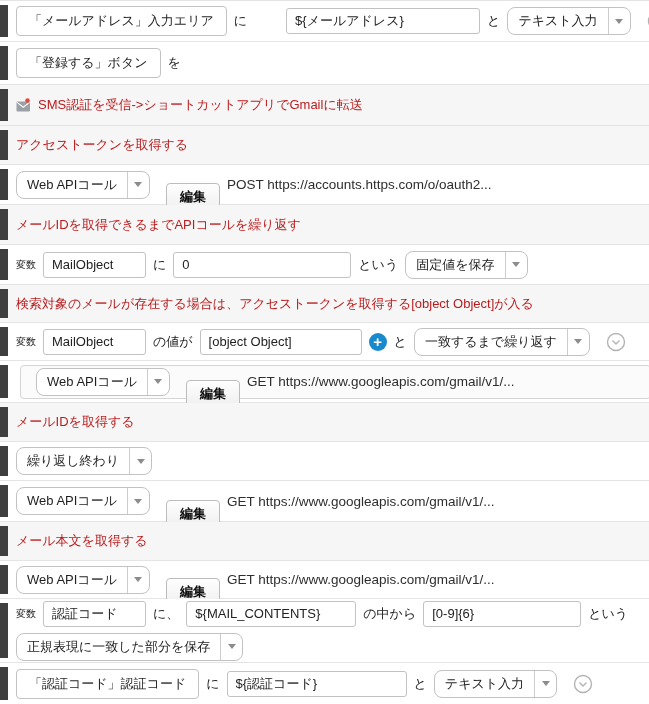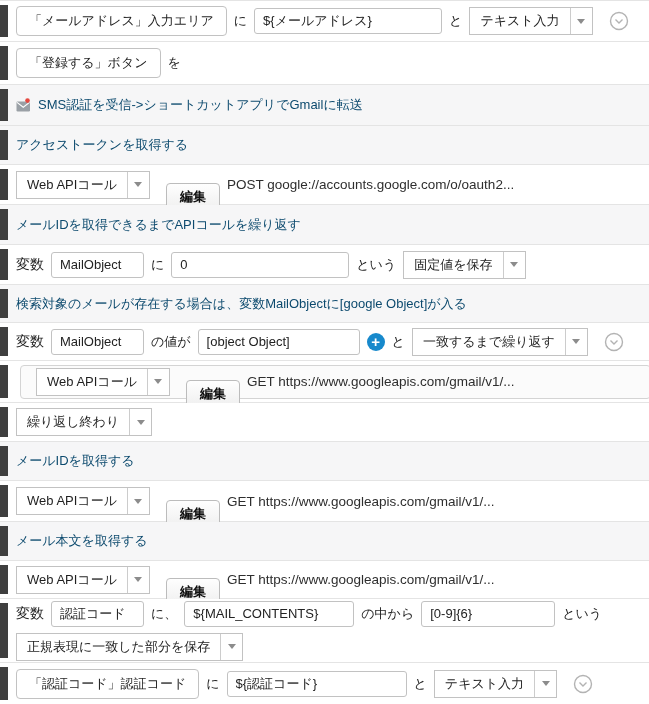--- a/index.html
+++ b/index.html
@@ -7,41 +7,41 @@
   #app{width:649px;height:704px;overflow:hidden;background:#fff;border-top:1px solid #e4e4e4;}
   .row{position:relative;display:flex;align-items:center;column-gap:7px;
        padding-left:16px;border-bottom:1px solid #e4e4e4;background:#fff;box-sizing:border-box;}
   .row.header{background:#f6f6f7;}
   .strip{position:absolute;left:0;top:4px;bottom:4px;width:8px;background:#3f3f3f;}
   .chip{height:28px;display:inline-flex;align-items:center;padding:0 12px;
         border:1px solid #c2c2c2;border-radius:4px;background:#fff;font-size:13px;white-space:nowrap;}
   .tb{height:26px;border:1px solid #c2c2c2;border-radius:3px;padding:0 8px;
       font-family:inherit;font-size:13px;color:#222;background:#fff;box-sizing:border-box;}
   .particle{font-size:13px;white-space:nowrap;}
-  .label{font-size:14px;white-space:nowrap;}
+  .label{font-size:10px;white-space:nowrap;}
   .select{display:inline-flex;align-items:stretch;height:28px;border:1px solid #c2c2c2;
-          border-radius:0;background:#fff;box-sizing:border-box;cursor:default;}
+          border-radius:8px;background:#fff;box-sizing:border-box;cursor:default;}
   .sel-label{display:flex;align-items:center;padding:0 10px;font-size:13px;white-space:nowrap;}
   .sel-arrow{width:21px;border-left:1px solid #cccccc;display:flex;align-items:center;justify-content:center;}
   .tri{width:0;height:0;border-left:4px solid transparent;border-right:4px solid transparent;border-top:5px solid #8c8c8c;}
   .edit-btn{height:28px;padding:0 13px;border:1px solid #bcbcbc;border-radius:4px;
             background:linear-gradient(#fefefe,#efefef);font-family:inherit;font-weight:700;font-size:13px;color:#111;margin-top:25px;}
   .url{font-size:13.5px;color:#2e2e2e;white-space:nowrap;overflow:hidden;}
-  .note-text{font-size:13px;color:#0c4a6e;white-space:nowrap;}
+  .note-text{font-size:13px;color:#b91c1c;white-space:nowrap;}
   .expander{margin-left:9px;display:flex;align-items:center;background:none;border:none;padding:0;}
   .plus-icon{width:18px;height:18px;border-radius:50%;background:#1789cc;color:#fff;display:flex;
              align-items:center;justify-content:center;font-size:15px;font-weight:700;line-height:1;
              border:none;padding:0;font-family:inherit;}
   .nest{flex:1;margin-right:-2px;height:34px;display:flex;align-items:center;column-gap:7px;
         border:1px solid #d4d4d4;border-radius:4px;background:#fbfbfb;padding-left:15px;box-sizing:border-box;}
   .row.double{flex-direction:column;align-items:flex-start;justify-content:center;row-gap:6px;padding-right:6px;}
   .line{display:flex;align-items:center;column-gap:7px;width:100%;}
   .mail-icon{display:flex;align-items:center;margin-right:-2px;}
-  .w-var{width:93px;} .w-val-lg{width:178px;} .w-obj{width:162px;}
-  .w-mail{width:188px;} .w-src{width:170px;} .w-re{width:134px;} .w-code{width:180px;}
+  .w-var{width:103px;} .w-val-lg{width:178px;} .w-obj{width:162px;}
+  .w-mail{width:208px;margin-left:32px;} .w-src{width:170px;} .w-re{width:158px;} .w-code{width:180px;}
 </style>
 </head>
 <body>
 
 <div id="app">
 
   <div class="row" style="height:41px">
     <div class="strip"></div>
     <div class="chip">「メールアドレス」入力エリア</div>
     <span class="particle">に</span>
@@ -86,21 +86,21 @@
 
   <div class="row" style="height:40px">
     <div class="strip"></div>
     <div class="select">
       <span class="sel-label">Web APIコール</span>
       <span class="sel-arrow">
           <span class="tri"></span>
         </span>
     </div>
     <button class="edit-btn" style="margin-left:9px">編集</button>
-    <span class="url">POST google://accounts.google.com/o/oauth2...</span>
+    <span class="url">POST https://accounts.https.com/o/oauth2...</span>
   </div>
 
   <div class="row header" style="height:40px">
     <div class="strip"></div>
     <span class="note-text">メールIDを取得できるまでAPIコールを繰り返す</span>
   </div>
 
   <div class="row" style="height:40px">
     <div class="strip"></div>
     <span class="label">変数</span>
@@ -111,21 +111,21 @@
     <div class="select">
       <span class="sel-label">固定値を保存</span>
       <span class="sel-arrow">
           <span class="tri"></span>
         </span>
     </div>
   </div>
 
   <div class="row header" style="height:38px">
     <div class="strip"></div>
-    <span class="note-text">検索対象のメールが存在する場合は、変数MailObjectに[google Object]が入る</span>
+    <span class="note-text">検索対象のメールが存在する場合は、アクセストークンを取得する[object Object]が入る</span>
   </div>
 
   <div class="row" style="height:38px">
     <div class="strip"></div>
     <span class="label">変数</span>
     <input class="tb w-var" value="MailObject" style="">
     <span class="particle">の値が</span>
     <input class="tb w-obj" value="[object Object]" style="">
     <button class="plus-icon">+</button>
     <span class="particle">と</span>
@@ -150,33 +150,33 @@
         <span class="sel-label">Web APIコール</span>
         <span class="sel-arrow">
             <span class="tri"></span>
           </span>
       </div>
       <button class="edit-btn" style="margin-left:9px">編集</button>
       <span class="url">GET https://www.googleapis.com/gmail/v1/...</span>
     </div>
   </div>
 
+  <div class="row header" style="height:39px">
+    <div class="strip"></div>
+    <span class="note-text">メールIDを取得する</span>
+  </div>
+
   <div class="row" style="height:39px">
     <div class="strip"></div>
     <div class="select">
       <span class="sel-label">繰り返し終わり</span>
       <span class="sel-arrow">
           <span class="tri"></span>
         </span>
     </div>
-  </div>
-
-  <div class="row header" style="height:39px">
-    <div class="strip"></div>
-    <span class="note-text">メールIDを取得する</span>
   </div>
 
   <div class="row" style="height:41px">
     <div class="strip"></div>
     <div class="select">
       <span class="sel-label">Web APIコール</span>
       <span class="sel-arrow">
           <span class="tri"></span>
         </span>
     </div>

